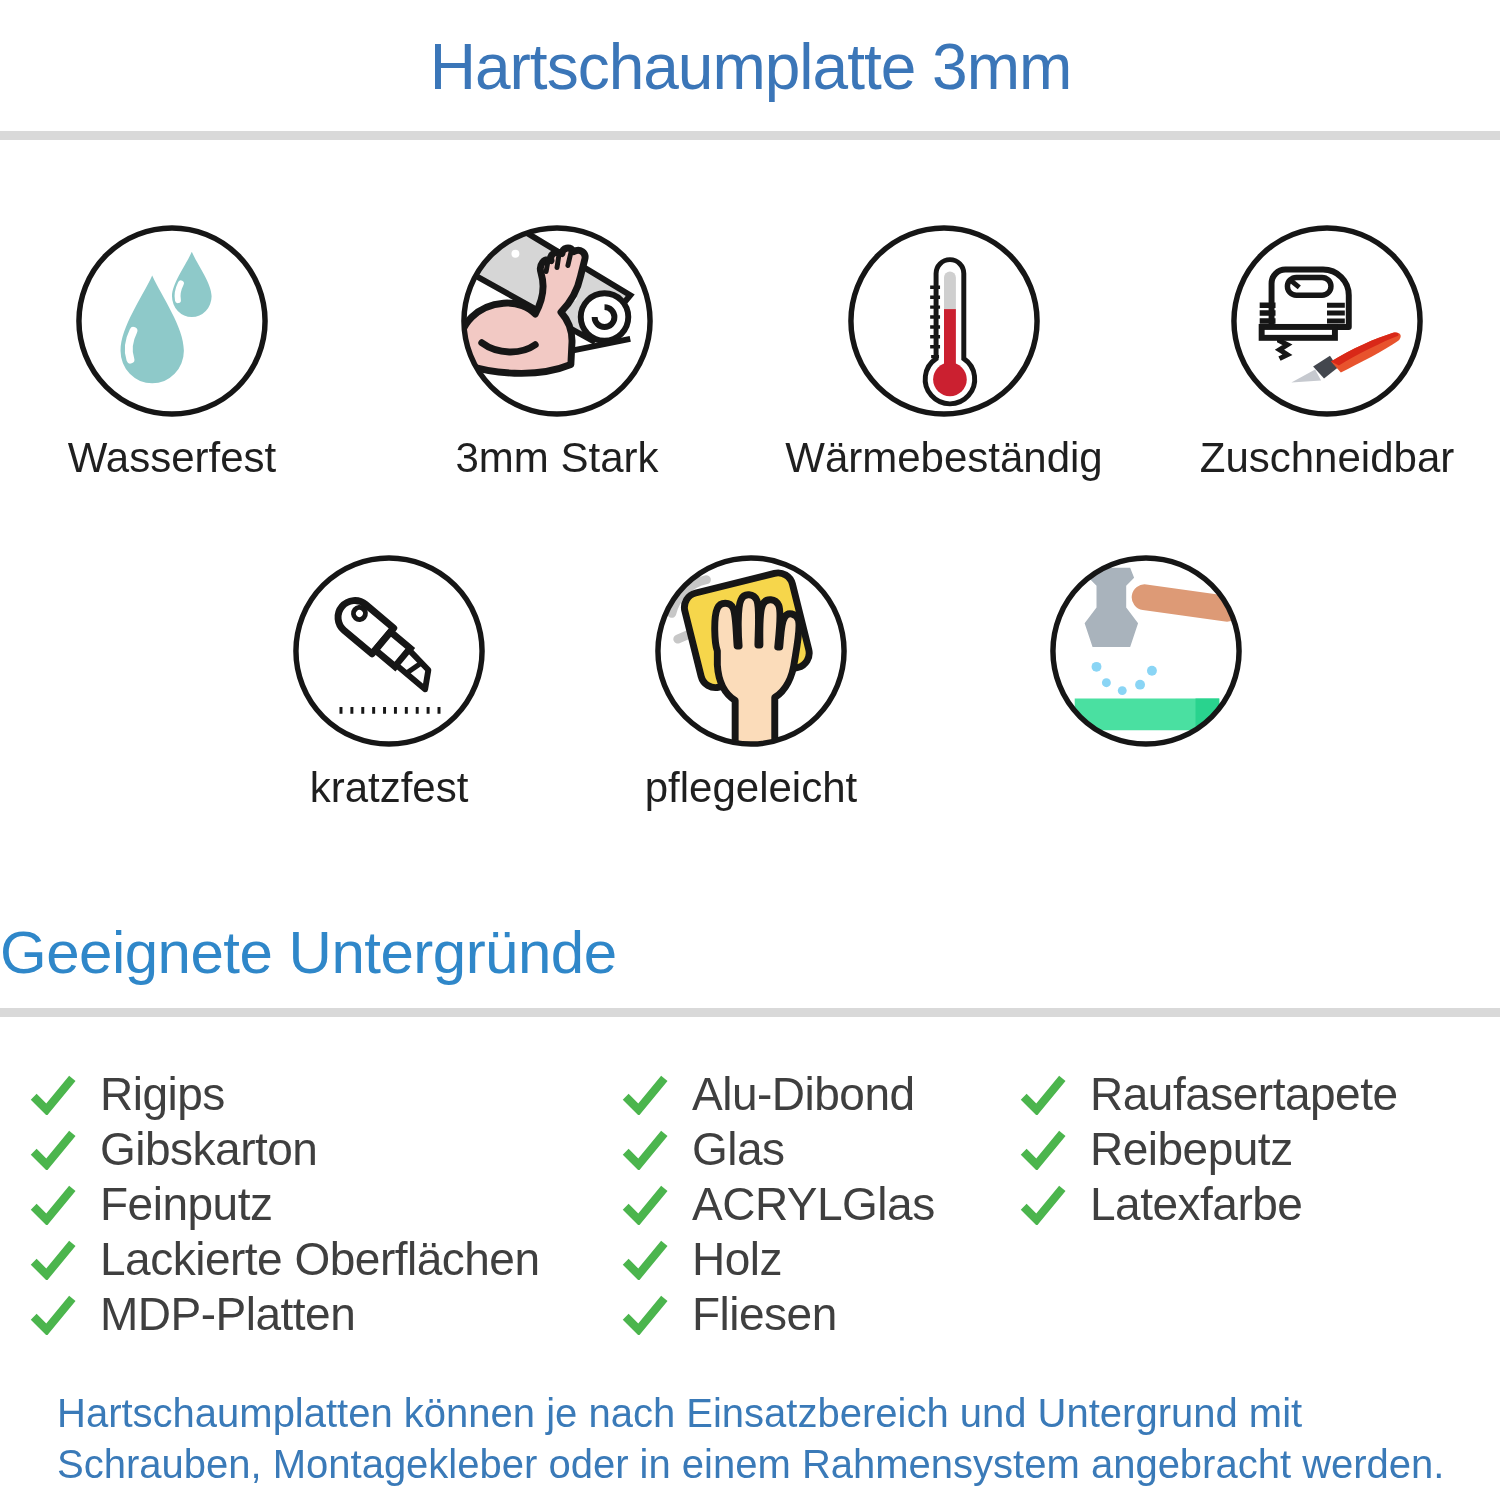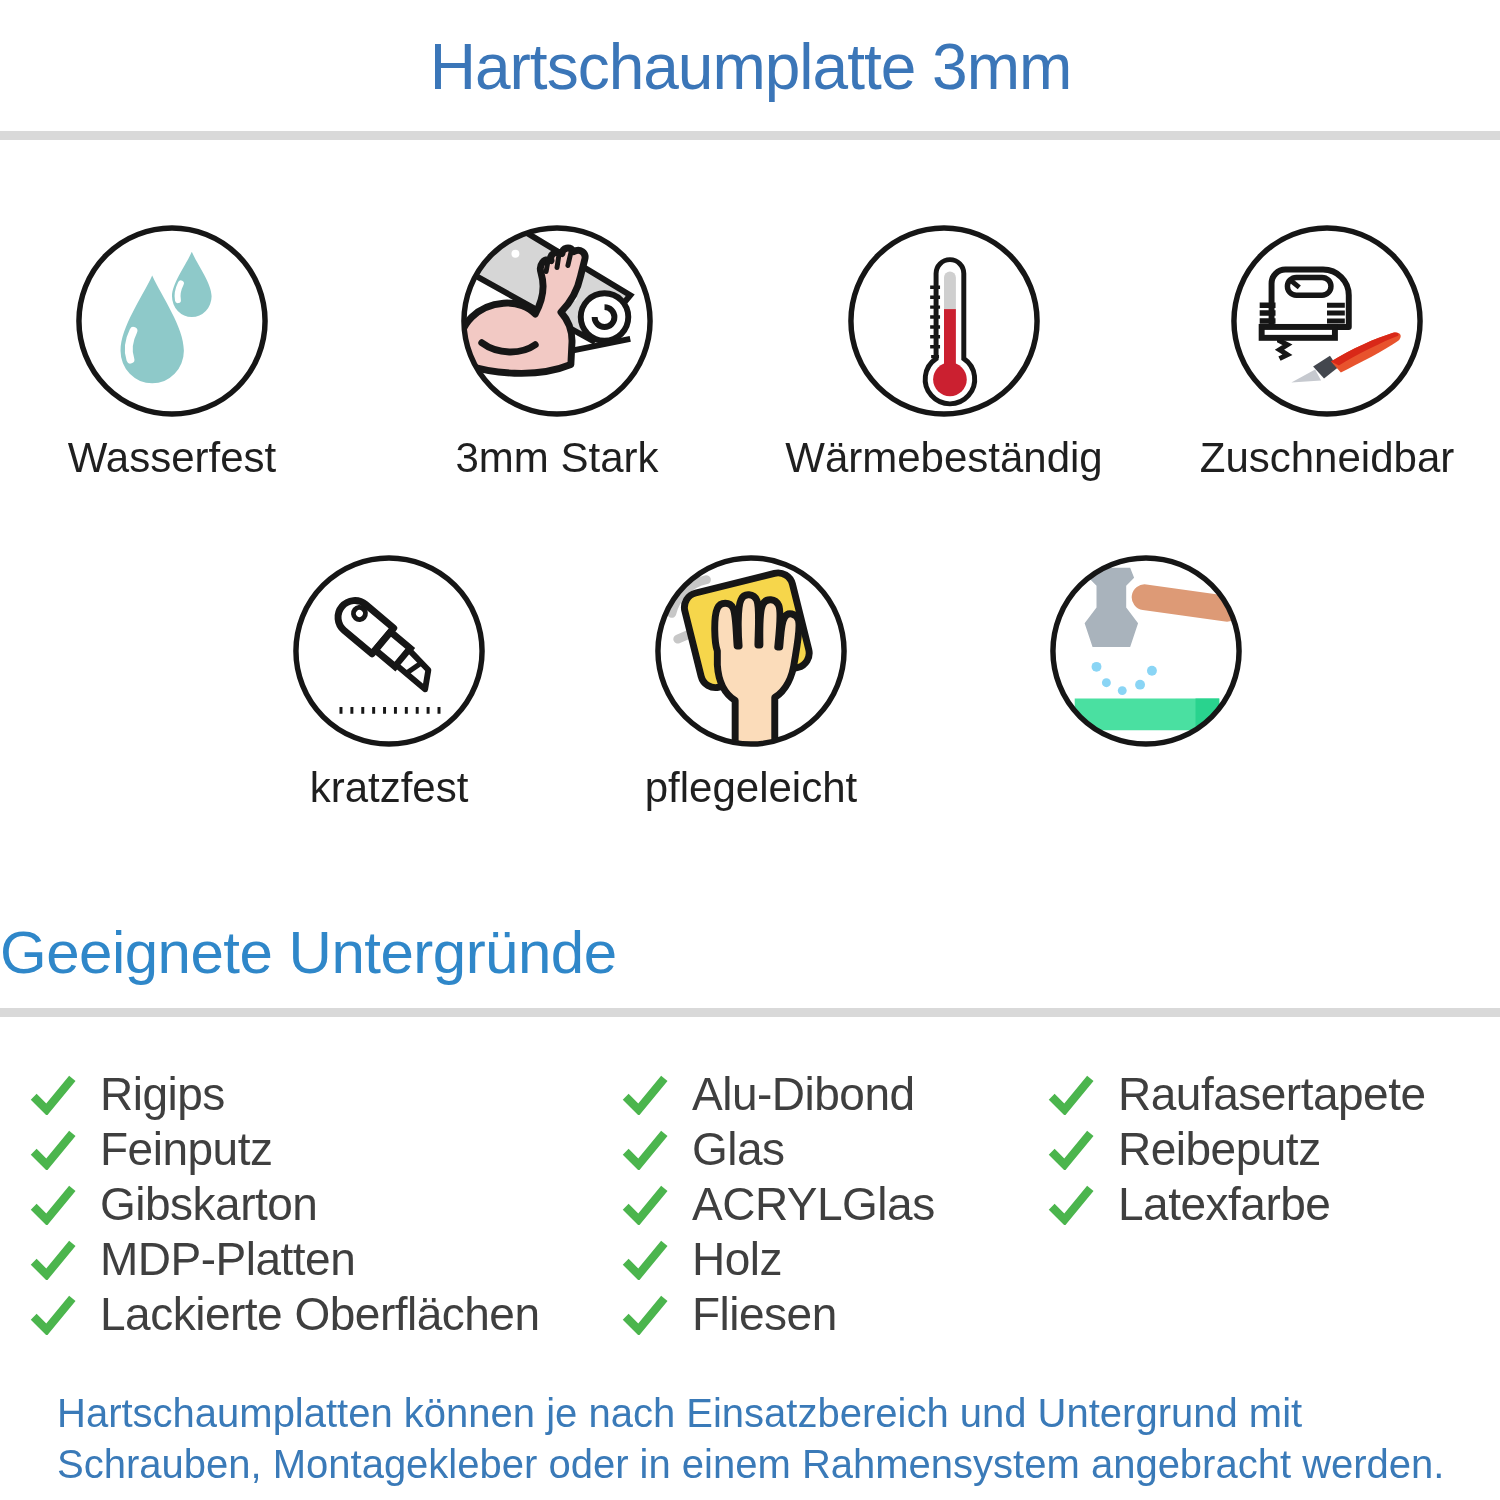--- a/index.html
+++ b/index.html
@@ -15,21 +15,21 @@
   .feat-label{position:absolute;top:212px;left:50%;transform:translateX(-50%);
         width:440px;text-align:center;font-size:42px;color:#1f1f1f;white-space:nowrap;}
   .section-title{position:absolute;left:0;right:0;top:918px;
         font-size:60px;font-weight:500;letter-spacing:-0.5px;color:var(--heading-secondary);}
   .col{position:absolute;top:1066px;display:flex;flex-direction:column;}
   .chk-row{display:flex;align-items:center;height:55px;}
   .check{width:46px;height:42px;flex:0 0 46px;margin-right:24px;}
   .chk-label{font-size:46px;color:var(--body-text);white-space:nowrap;letter-spacing:-0.5px;}
   #col-0{left:30px;}
   #col-1{left:622px;}
-  #col-2{left:1048px;}
+  #col-2{left:1020px;}
   .footer-note{position:absolute;left:57px;top:1388px;width:1420px;
         font-size:40px;line-height:51px;color:var(--footer-text);letter-spacing:0;}
 </style>
 </head>
 <body>
 
 <div class="page">
 
   <div class="main-title">Hartschaumplatte 3mm</div>
   <div class="divider" id="divider-top"></div>
@@ -184,40 +184,40 @@
     <div class="chk-row">
       <svg class="check" viewBox="0 0 50 44">
           <path d="M4 25 L18 39 L46 5" fill="none" style="stroke:var(--check-green)" stroke-width="9"></path>
         </svg>
       <span class="chk-label">Rigips</span>
     </div>
     <div class="chk-row">
       <svg class="check" viewBox="0 0 50 44">
           <path d="M4 25 L18 39 L46 5" fill="none" style="stroke:var(--check-green)" stroke-width="9"></path>
         </svg>
+      <span class="chk-label">Gibskarton</span>
+    </div>
+    <div class="chk-row">
+      <svg class="check" viewBox="0 0 50 44">
+          <path d="M4 25 L18 39 L46 5" fill="none" style="stroke:var(--check-green)" stroke-width="9"></path>
+        </svg>
       <span class="chk-label">Feinputz</span>
     </div>
     <div class="chk-row">
       <svg class="check" viewBox="0 0 50 44">
           <path d="M4 25 L18 39 L46 5" fill="none" style="stroke:var(--check-green)" stroke-width="9"></path>
         </svg>
-      <span class="chk-label">Gibskarton</span>
+      <span class="chk-label">Lackierte Oberflächen</span>
     </div>
     <div class="chk-row">
       <svg class="check" viewBox="0 0 50 44">
           <path d="M4 25 L18 39 L46 5" fill="none" style="stroke:var(--check-green)" stroke-width="9"></path>
         </svg>
       <span class="chk-label">MDP-Platten</span>
     </div>
-    <div class="chk-row">
-      <svg class="check" viewBox="0 0 50 44">
-          <path d="M4 25 L18 39 L46 5" fill="none" style="stroke:var(--check-green)" stroke-width="9"></path>
-        </svg>
-      <span class="chk-label">Lackierte Oberflächen</span>
-    </div>
   </div>
 
   <div class="col" id="col-1">
     <div class="chk-row">
       <svg class="check" viewBox="0 0 50 44">
           <path d="M4 25 L18 39 L46 5" fill="none" style="stroke:var(--check-green)" stroke-width="9"></path>
         </svg>
       <span class="chk-label">Alu-Dibond</span>
     </div>
     <div class="chk-row">

